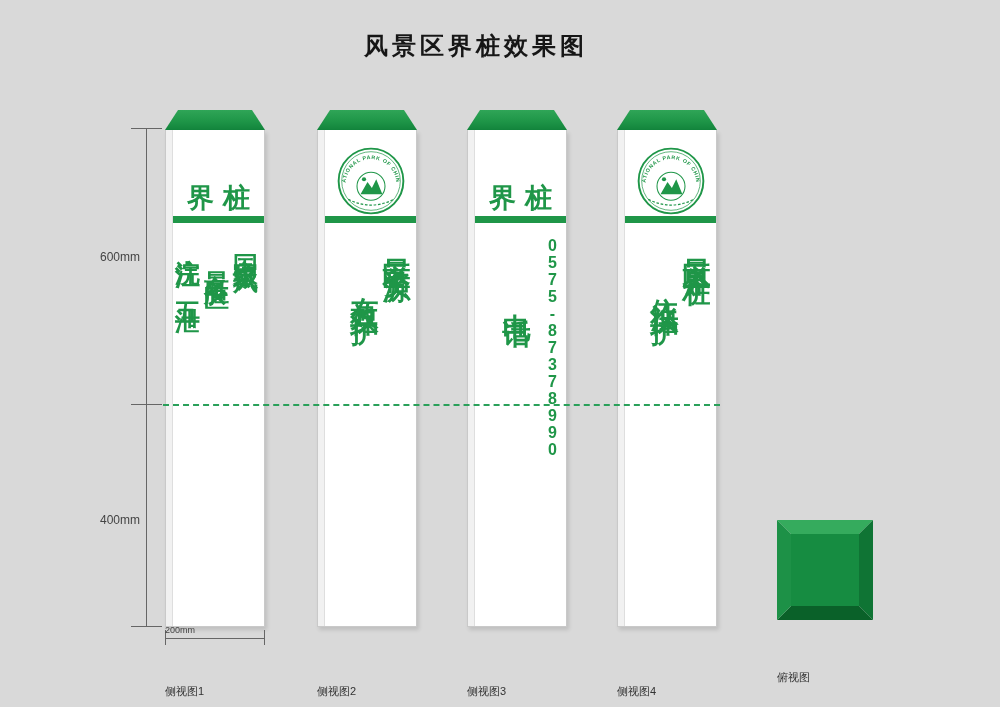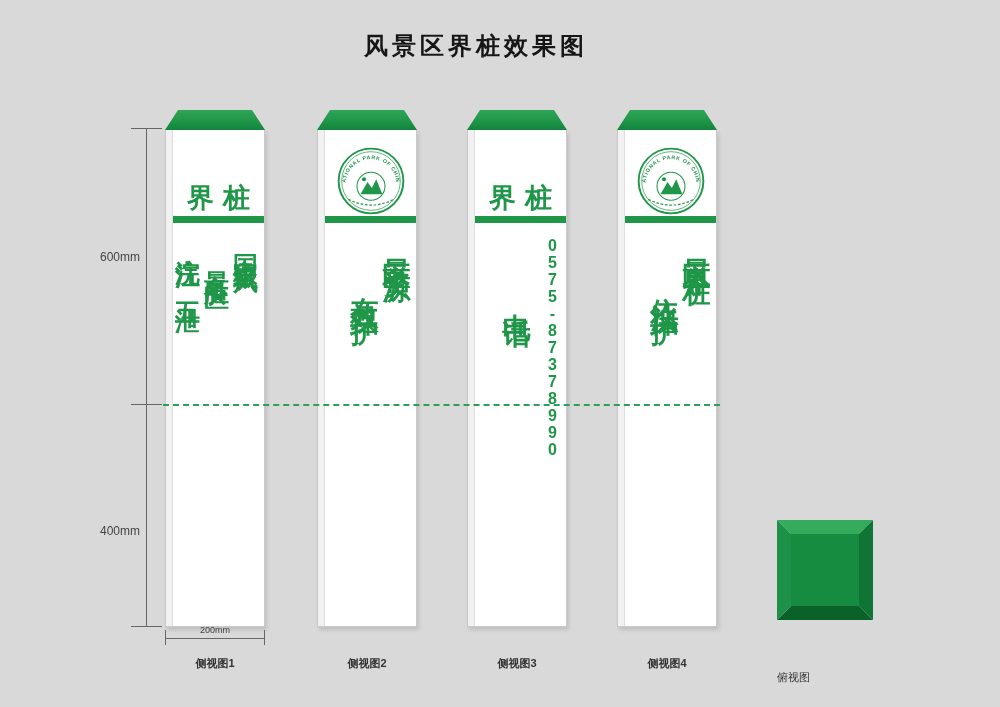--- a/index.html
+++ b/index.html
@@ -55,58 +55,58 @@
     letter-spacing:6px; line-height:1; white-space:nowrap;
   }
   .c1 { margin-top:40px; }
   .post1 .col { font-size:25px; letter-spacing:5px; }
   .post1 .c1 { margin-top:16px; }
   .post1 .c2 { margin-top:4px; }
   .post3 .vtext { gap:14px; }
   .post3 .c0 { font-size:16px; letter-spacing:0; font-weight:800; margin-top:2px; }
   .post3 .c1 { margin-top:56px; }
   .post-label {
-    position:absolute; top:546px; left:0; width:100%;
-    text-align:center; font-size:11px; color:#333;font-weight:bold;
+    position:absolute; top:574px; left:0; width:100%;
+    font-size:11px; color:#333;
   }
 
   .seal { width:70px; height:70px; }
 
   
   .groundline {
     position:absolute; left:163px; top:404px; width:557px;
     border-top:2px dashed #2aa05a; z-index:9;
   }
 
   
   .dim-vline { position:absolute; left:146px; top:128px; width:1px; height:499px; background:#666; }
   .dim-tick  { position:absolute; left:131px; width:31px; height:1px; background:#666; }
   .dim-label { position:absolute; left:86px; width:54px; text-align:right; font-size:12px; color:#444; }
   .wdim-line { position:absolute; left:165px; top:638px; width:100px; height:1px; background:#666; }
   .wdim-tick { position:absolute; top:630px; width:1px; height:15px; background:#666; }
-  .wdim-label{ position:absolute; left:165px; top:625px; width:100px; text-align:center; font-size:9px; color:#444; }
+  .wdim-label{ position:absolute; left:165px; top:625px; width:100px; font-size:9px; color:#444; }
 
   
   .topview { position:absolute; left:777px; top:520px; width:96px; }
   .tv-label {
     position:absolute; top:142px; left:0; width:100%;
     text-align:left; font-size:11px; color:#333;margin-top:8px;
   }
 </style>
 </head>
 <body>
 
 <div class="title">风景区界桩效果图</div>
 
 <div class="dim-vline"></div>
 <div class="dim-tick" style="top:128px"></div>
 <div class="dim-tick" style="top:404px"></div>
 <div class="dim-tick" style="top:626px"></div>
 <div class="dim-label" style="top:250px">600mm</div>
-<div class="dim-label" style="top:524px">400mm</div>
+<div class="dim-label" style="top:513px">400mm</div>
 
 <div class="post post1" style="left:165px">
   <div class="cap"></div>
   <div class="pbody">
     <div class="side"></div>
     <div class="pheader">
       <span class="htxt">界桩</span>
     </div>
     <div class="band"></div>
     <div class="vtext">

